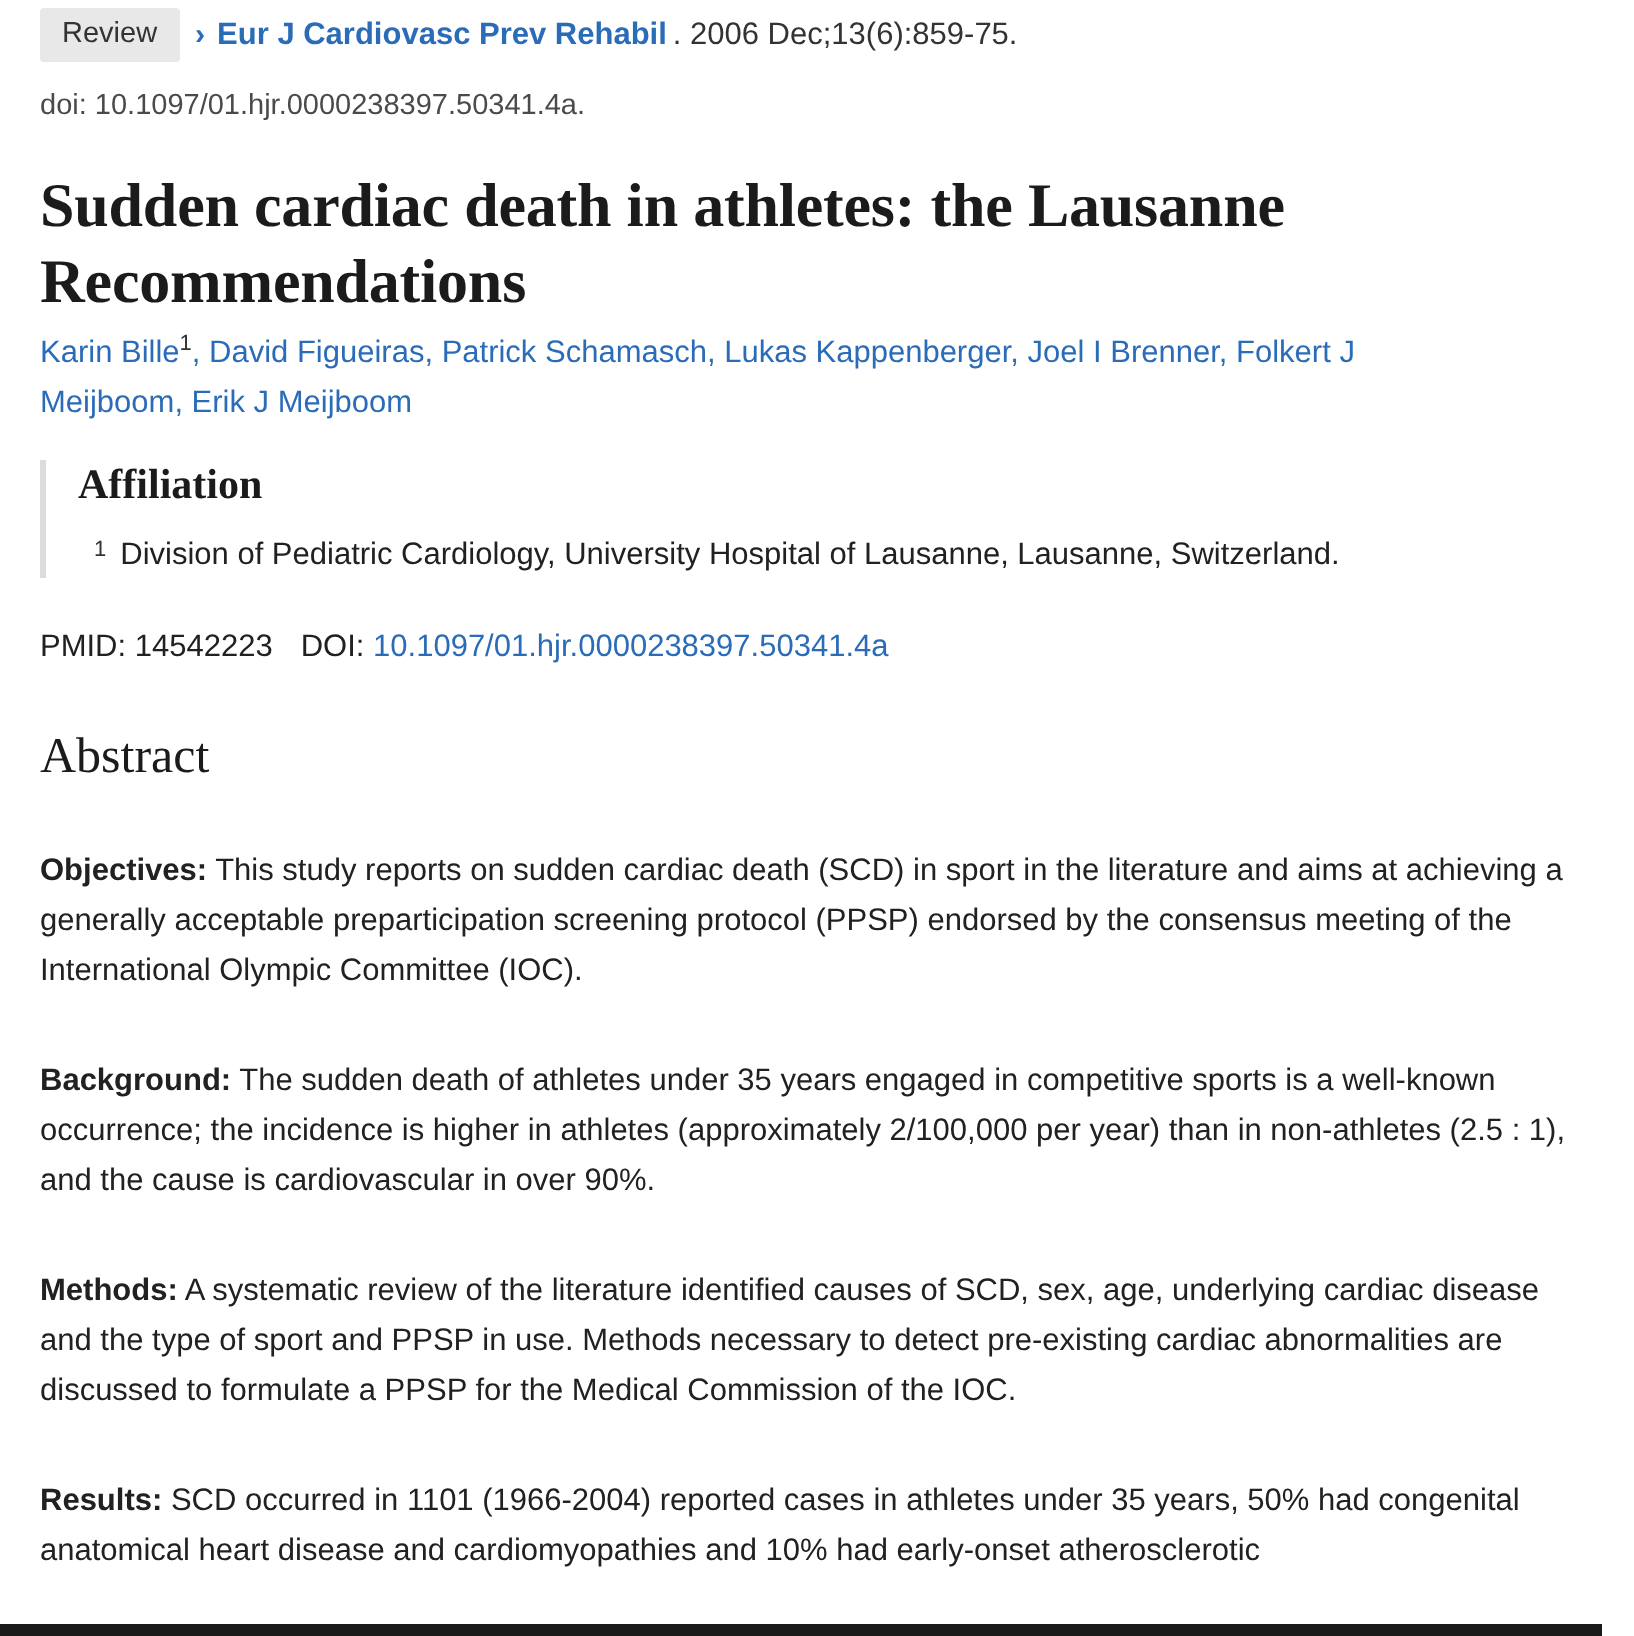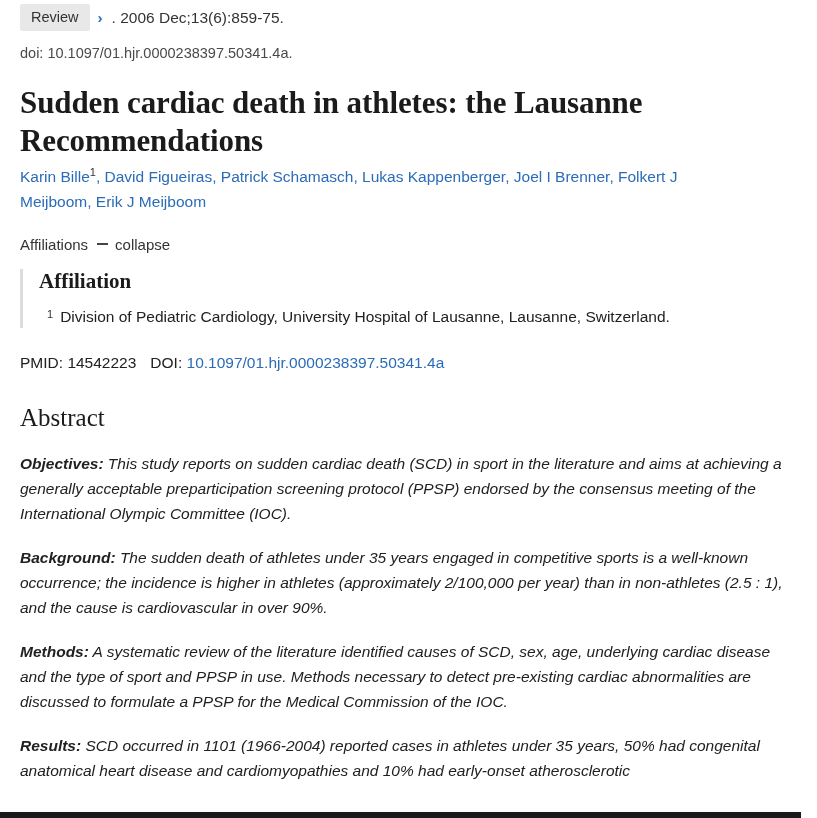--- a/index.html
+++ b/index.html
@@ -158,23 +158,22 @@
     font-family: "Liberation Serif", serif;
     font-size: 25px;
     font-weight: normal;
     color: #1b1b1b;
     margin: 32px 0 0 0;
   }
   .para {
     font-size: 15.5px;
     line-height: 25px;
     color: #212121;
-    margin-top: 19px;
+    margin-top: 30px;
     max-width: 790px;
-    font-style: italic;
   }
   .para b { font-weight: bold; }
 
   .bottom-strip {
     position: absolute;
     left: 0; right: 0; bottom: 0;
     height: 6px;
     background: #1a1a1a;
   }
   .bottom-strip .right-seg {
@@ -185,39 +184,33 @@
   }
 </style>
 </head>
 <body>
 
 <div class="page">
 
   <div class="cite-line">
     <span class="pub-type">Review</span>
     <span class="chev">›</span>
+    <span class="journal">Eur J Cardiovasc Prev Rehabil</span>
       <span class="cite-rest">. 2006 Dec;13(6):859-75.</span>
   </div>
 
   <div class="doi-line">doi: 10.1097/01.hjr.0000238397.50341.4a.</div>
 
   <h1 class="title">Sudden cardiac death in athletes: the Lausanne Recommendations</h1>
 
   <div class="authors">
     <span>Karin Bille</span><span class="sup">1</span><span>, David Figueiras, Patrick Schamasch, Lukas Kappenberger, Joel I Brenner,</span>
     <span>Folkert J Meijboom, Erik J Meijboom</span>
   </div>
 
-  <div class="aff-toggle">
-    <span>Affiliations</span>
-    <span class="collapse-link">
-      <span class="minus-icon"></span>
-      <span>collapse</span>
-    </span>
-  </div>
 
   <div class="aff-block">
     <div class="aff-heading">Affiliation</div>
     <div class="aff-item">
       <span class="aff-num">1</span>
       <span>Division of Pediatric Cardiology, University Hospital of Lausanne, Lausanne, Switzerland.</span>
     </div>
   </div>
 
   <div class="ids">

